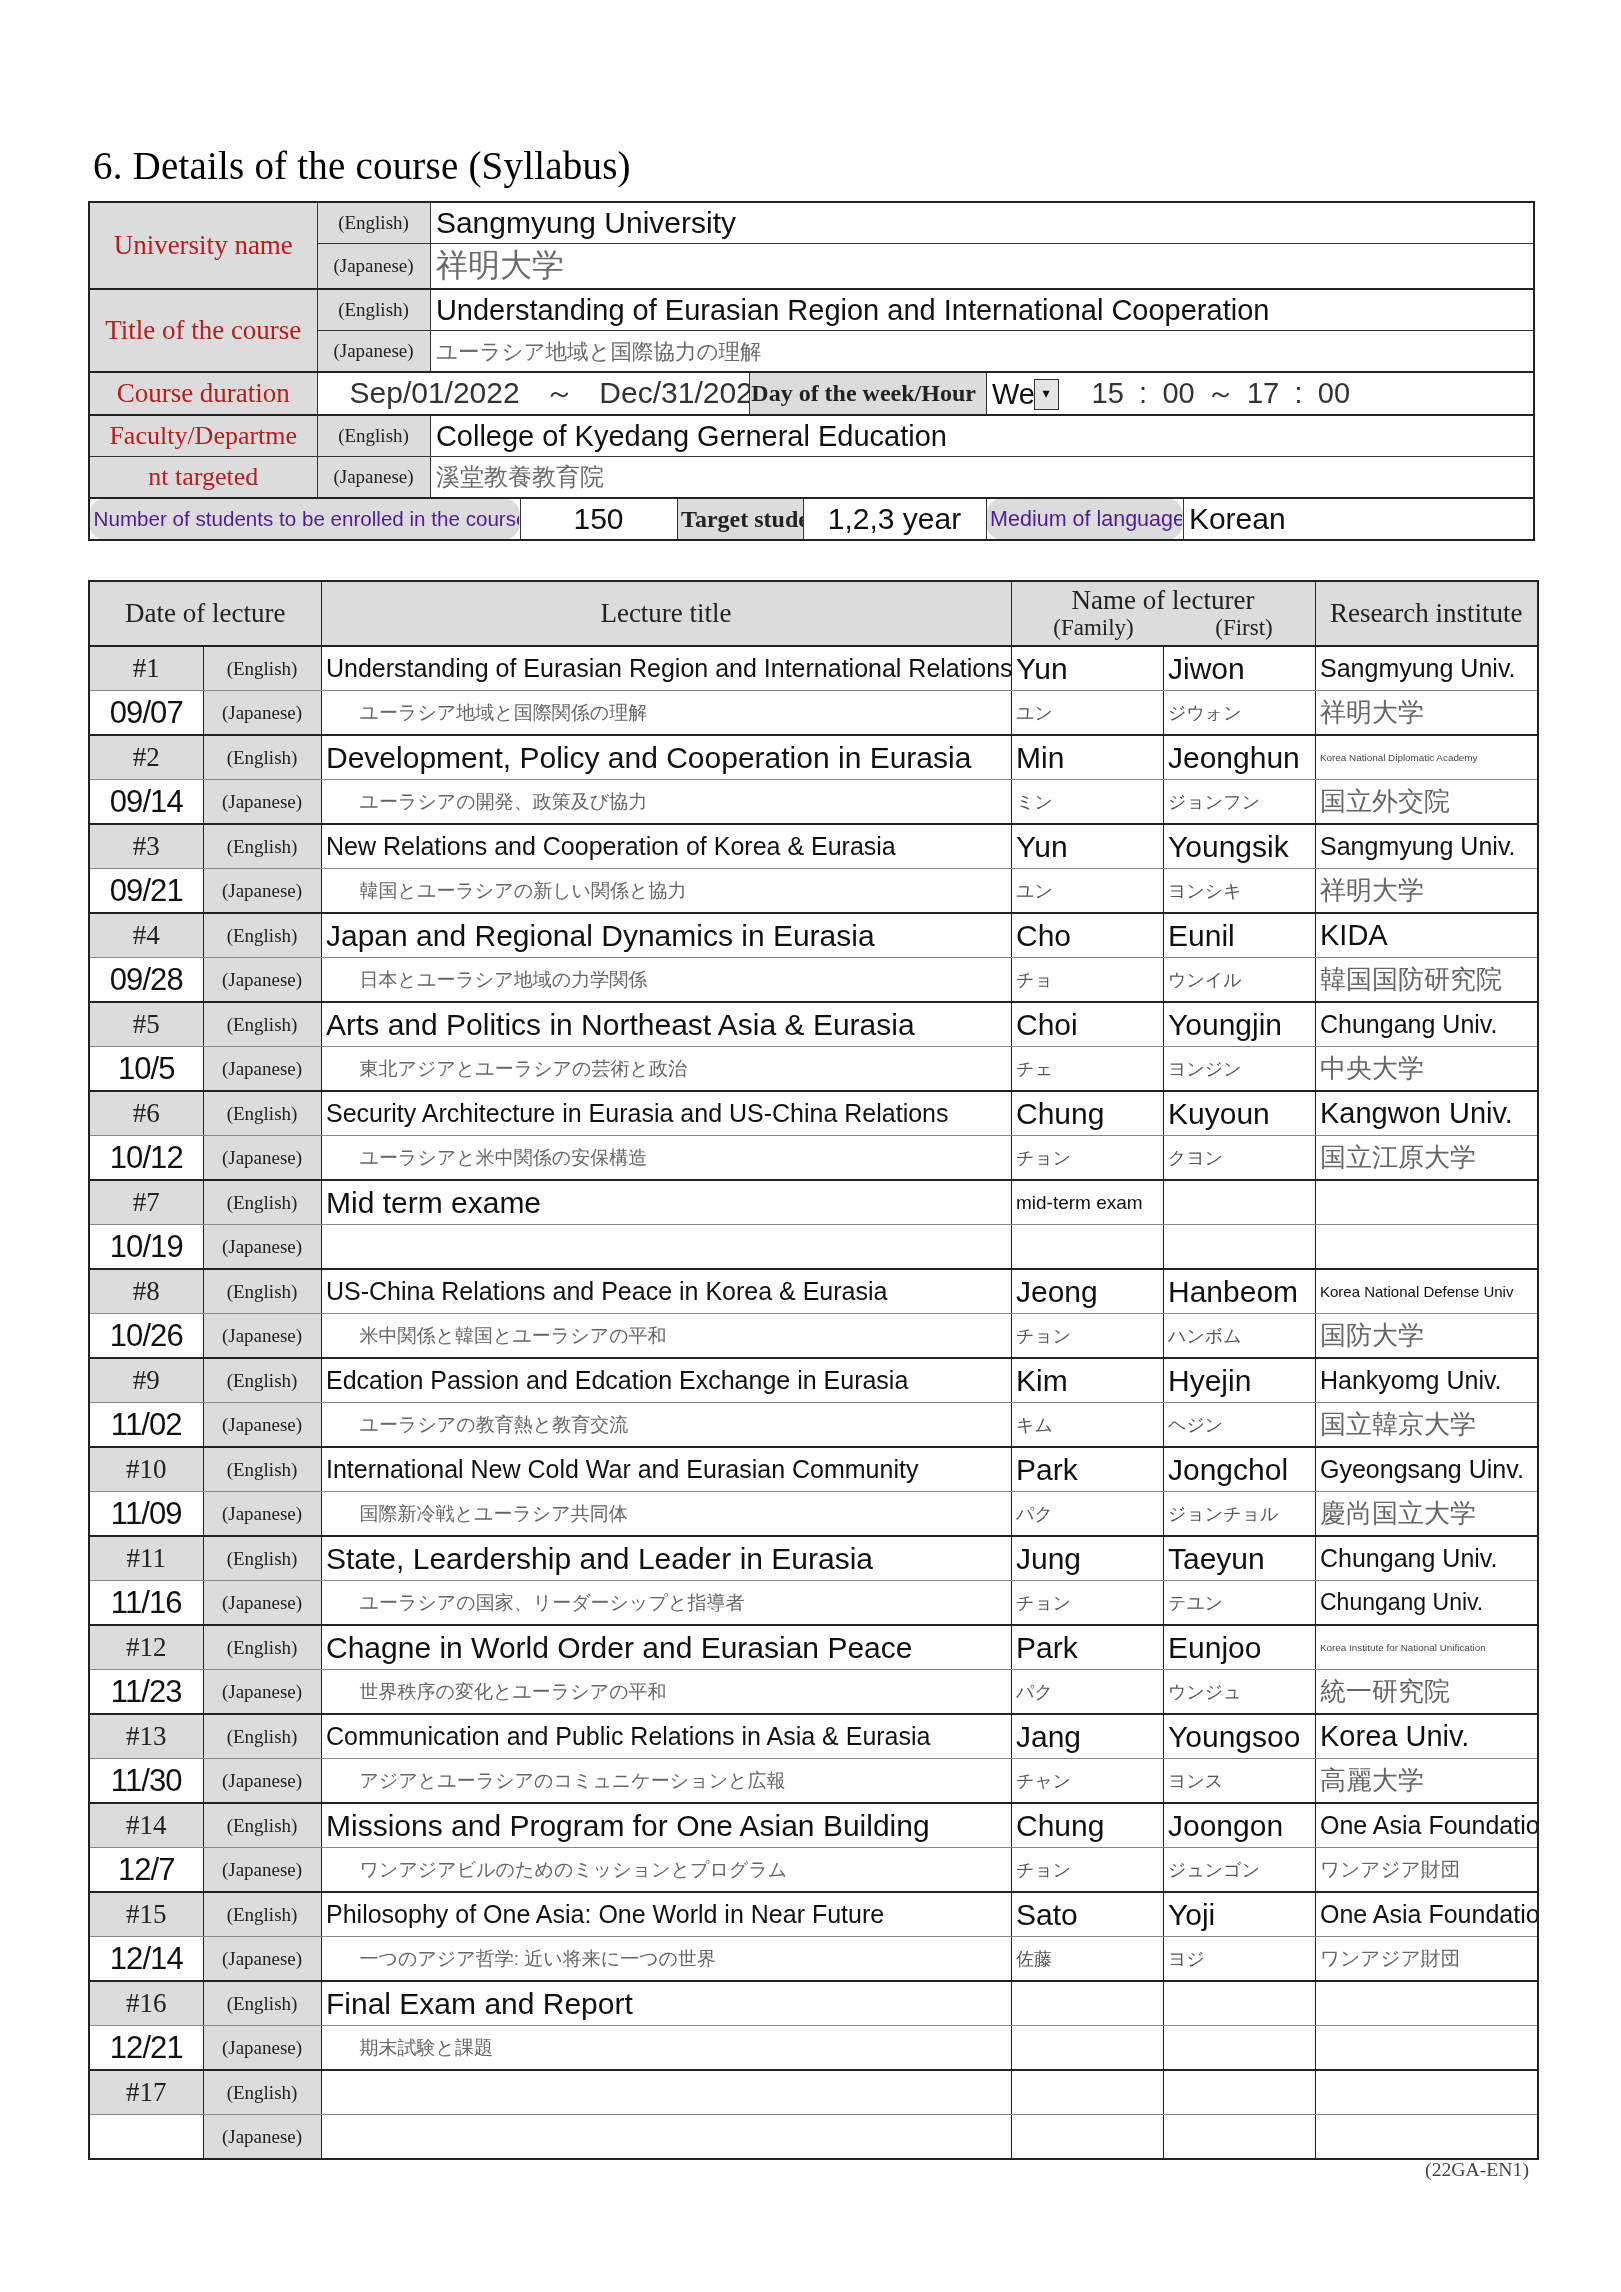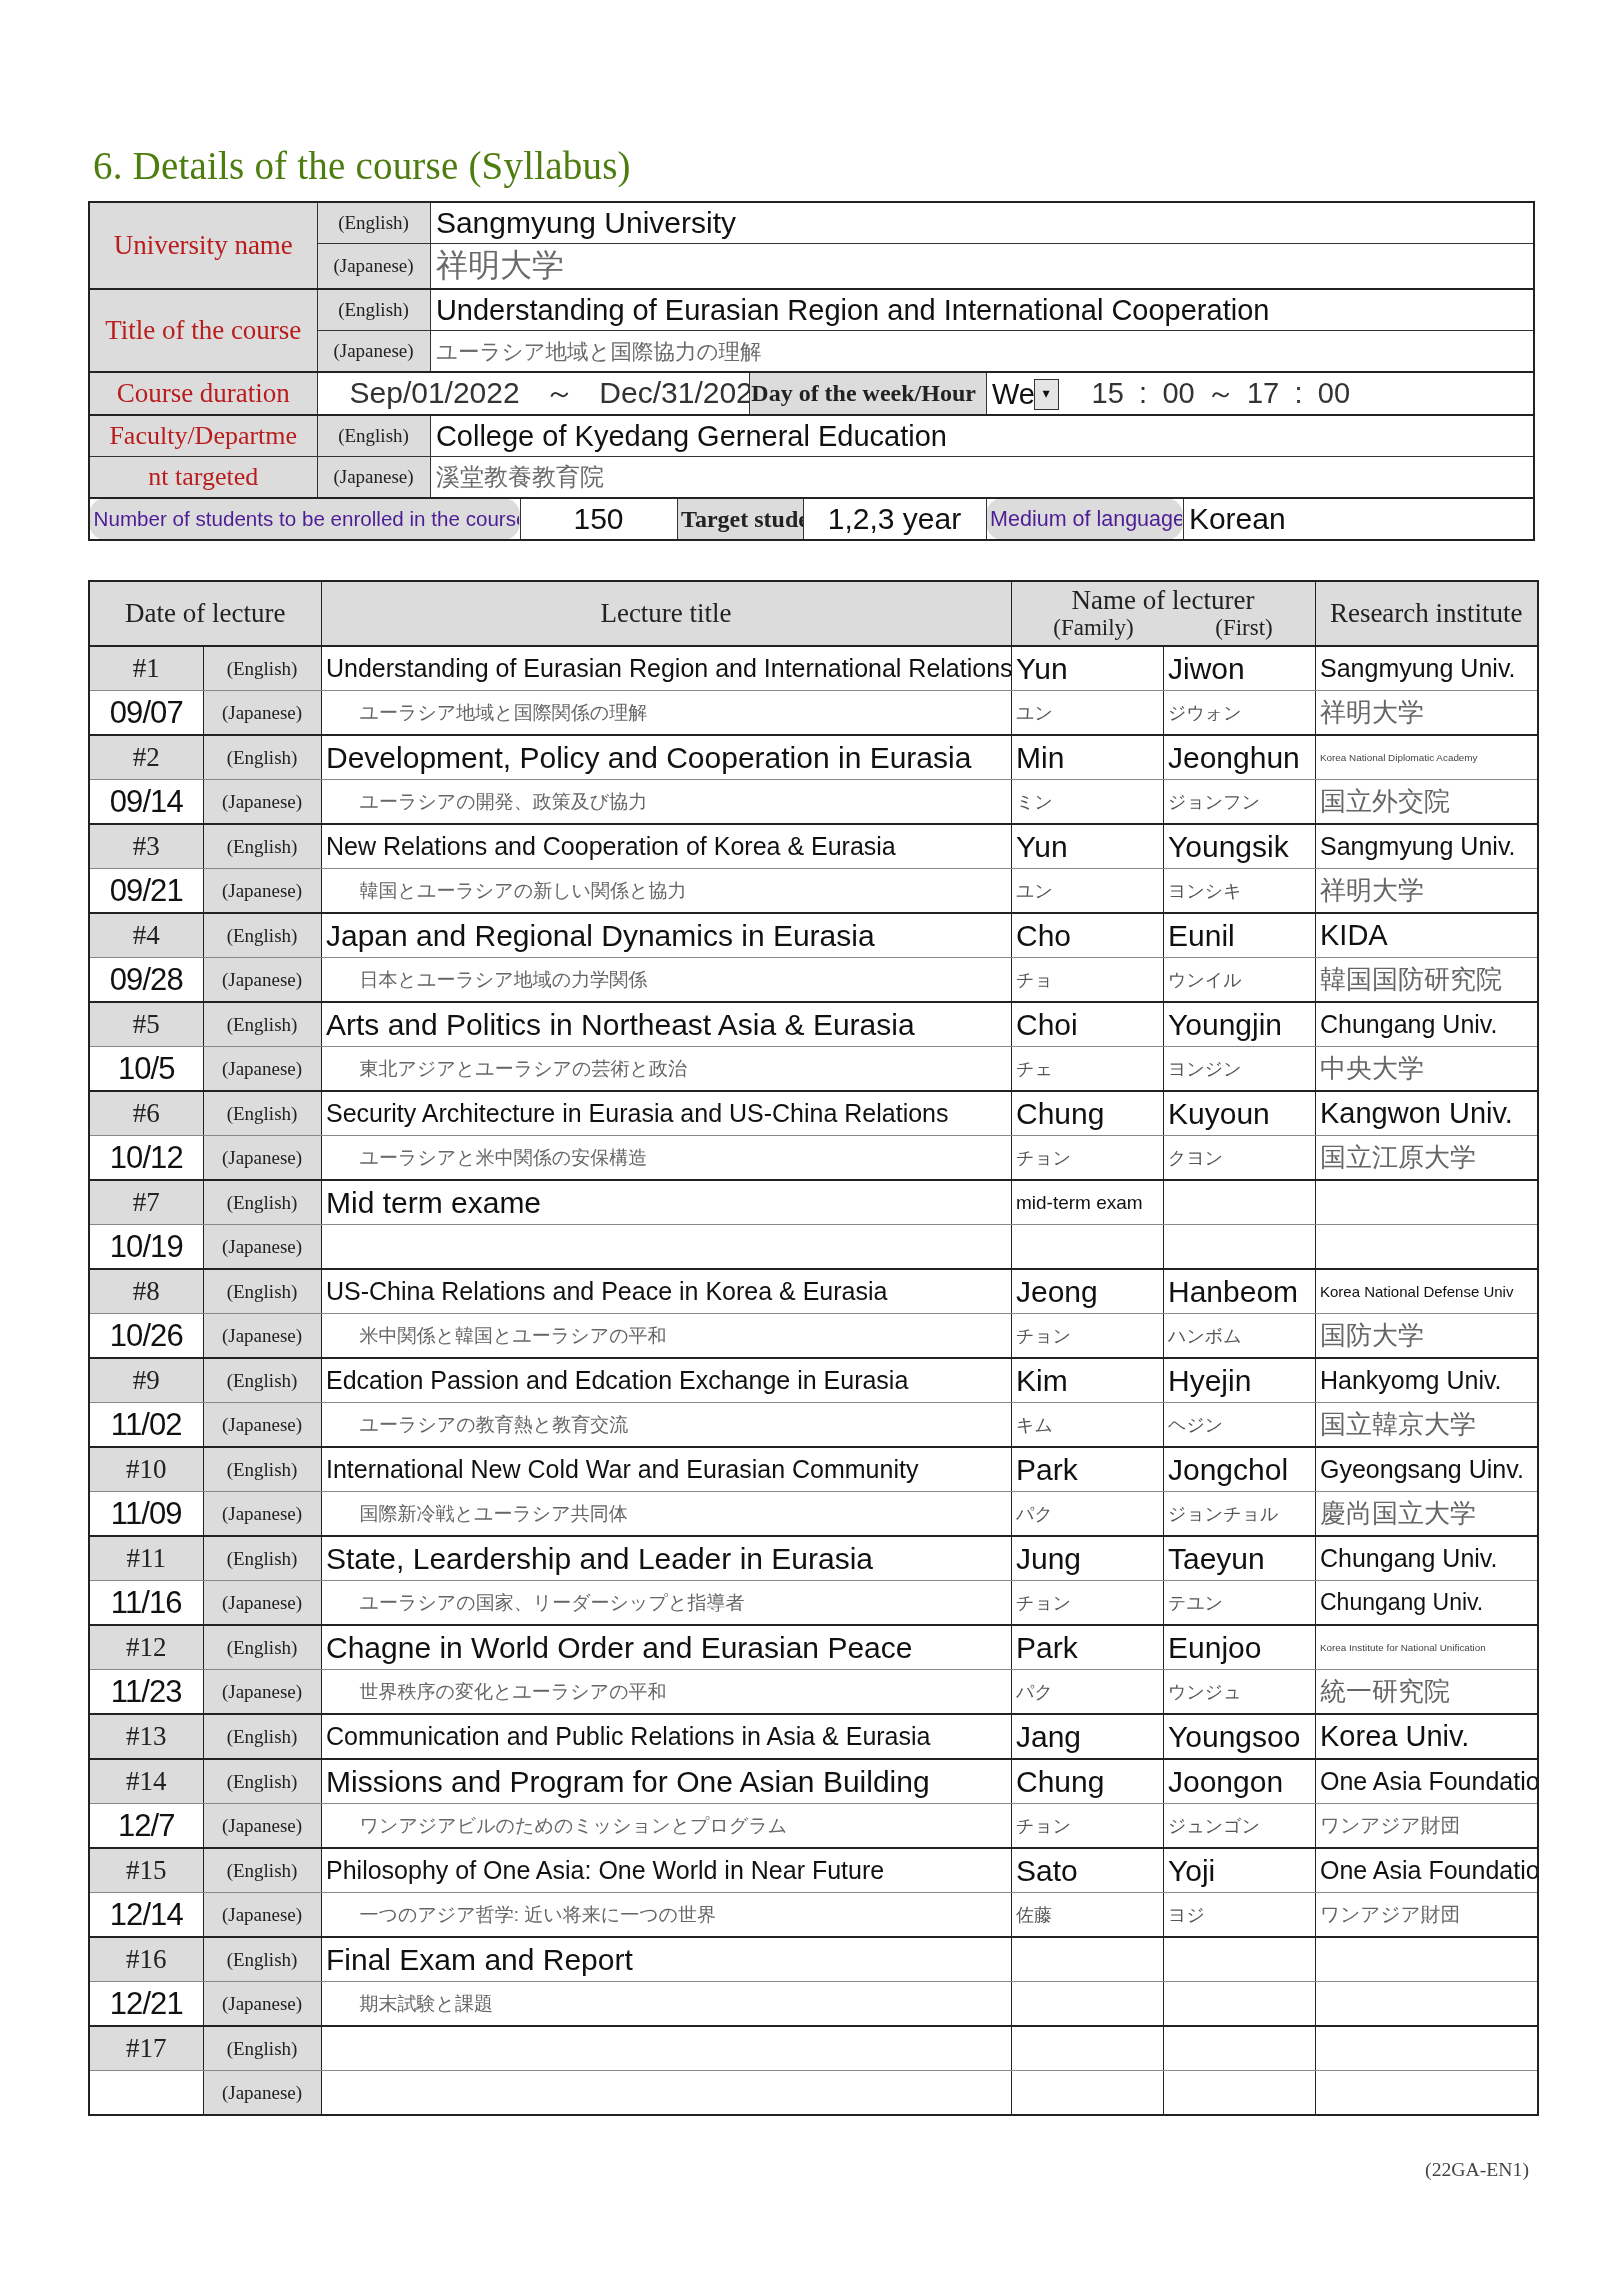--- a/index.html
+++ b/index.html
@@ -5,21 +5,21 @@
   html, body { margin: 0; padding: 0; }
   body {
     width: 1622px; height: 2293px; background: #ffffff; position: relative;
     font-family: "Liberation Sans", sans-serif; color: #111;
   }
   .gray  { background: #dcdcdc; }
   .jp    { color: #6a6a6a; }
 
   #heading {
     position: absolute; left: 93px; top: 143px;
-    font-family: "Liberation Serif", serif; font-size: 39px; color: #4d7c0f;
+    font-family: "Liberation Serif", serif; font-size: 39px; color: #000000;
     letter-spacing: 0.2px;
   }
 
   
   table { border-collapse: collapse; table-layout: fixed; position: absolute; }
   td { padding: 0 5.4px; overflow: hidden; white-space: nowrap; }
   #info { left: 88px; top: 201px; width: 1444px; border: 2.7px solid #222; }
   #info td { border: 1.3px solid #333; height: 40px; }
   #info td.thick-top { border-top: 2.7px solid #222; }
   #info .label { font-family: "Liberation Serif", serif; font-size: 27px; text-align: center; color: #b91c1c; }
@@ -379,20 +379,28 @@
   </tr>
 
   <tr class="en">
     <td class="num">#13</td>
     <td class="lang">(English)</td>
     <td class="title-en">Communication and Public Relations in  Asia &amp; Eurasia</td>
     <td class="name-en">Jang</td>
     <td class="name-en">Youngsoo</td>
     <td class="inst-en big">Korea Univ.</td>
   </tr>
+  <tr class="ja">
+    <td class="date">11/30</td>
+    <td class="lang">(Japanese)</td>
+    <td class="title-ja">アジアとユーラシアのコミュニケーションと広報</td>
+    <td class="name-ja">チャン</td>
+    <td class="name-ja">ヨンス</td>
+    <td class="inst-ja">高麗大学</td>
+  </tr>
 
   <tr class="en">
     <td class="num">#14</td>
     <td class="lang">(English)</td>
     <td class="title-en big">Missions and Program for One Asian Building</td>
     <td class="name-en">Chung</td>
     <td class="name-en">Joongon</td>
     <td class="inst-en">One Asia Foundation</td>
   </tr>
   <tr class="ja">

